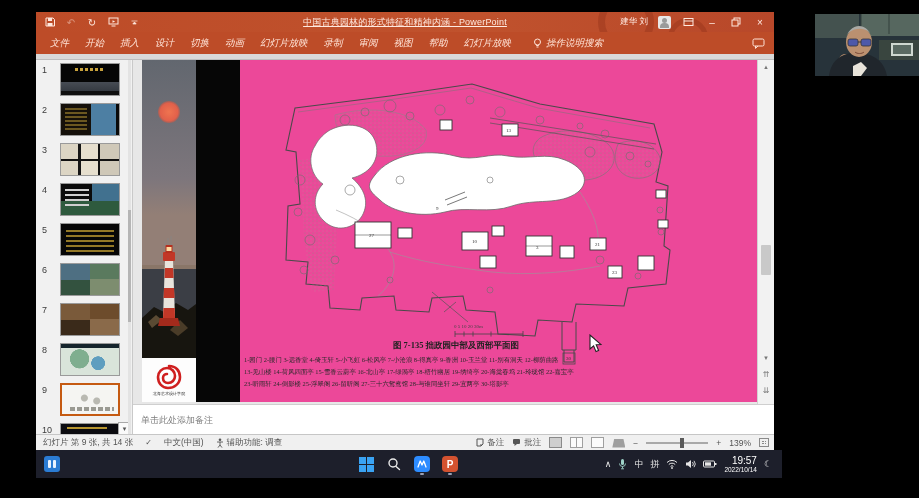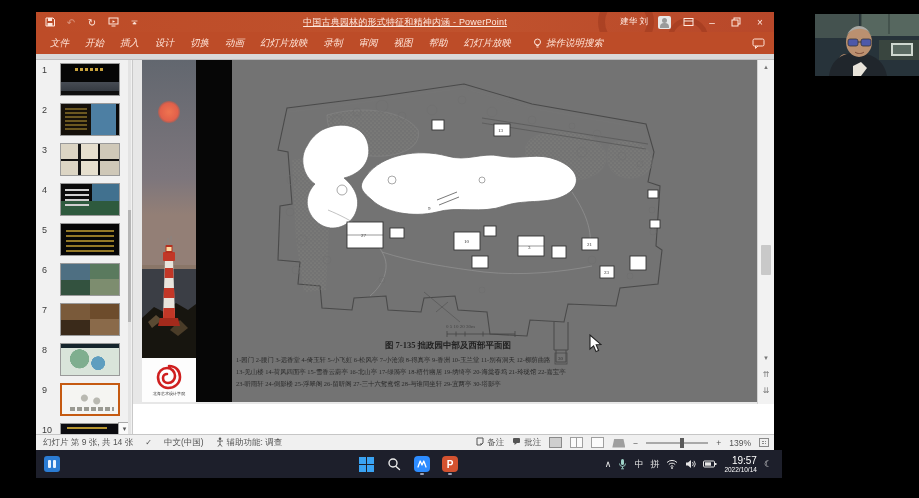--- a/index.html
+++ b/index.html
@@ -60,31 +60,31 @@
   .tscroll::before { content:""; position:absolute; top:40%; width:3px; height:30%; background:#b5b5b5; }
 
   
   .rightcol { width:641px; display:flex; flex-direction:column; }
   .editarea { position:relative; height:344px; background:#e7e7e7; overflow:hidden; }
   .photo { position:absolute; left:9px; top:0; width:54px; height:298px; }
   .logo { position:absolute; left:9px; top:298px; width:54px; height:44px; background:#fdfdfd; display:flex; flex-direction:column; align-items:center; justify-content:center; gap:1px; }
   .logotext { font-size:4.5px; color:#2b2b2b; white-space:nowrap; transform:scale(.9); }
   .blackL { position:absolute; left:63px; top:0; width:44px; height:342px; background:#060606; }
   .blackR { position:absolute; left:572px; top:0; width:52px; height:342px; background:#060606; }
-  .plan { position:absolute; left:99px; top:0; width:562px; height:342px; background:#737373; }
+  .plan { position:absolute; left:107px; top:0; width:562px; height:342px; background:#ec4899; }
   .vscroll { position:absolute; right:0; top:0; width:17px; height:344px; background:#f2f2f2; border-left:1px solid #d2d2d2; }
   .varr { position:absolute; left:0; width:16px; height:13px; text-align:center; font-size:6px; color:#777; line-height:13px; }
   .vthumb { position:absolute; left:3px; top:185px; width:10px; height:30px; background:#c9c9c9; border-radius:1px; }
 
   .notes { height:30px; background:#ffffff; border-top:1px solid #cfcfcf; font-size:9px; color:#7d7d7d; padding:9px 0 0 8px; }
 
   .status { position:absolute; left:0; bottom:0; width:738px; height:16px; background:#f0f0f0; border-top:1px solid #c6c6c6; display:flex; align-items:center; font-size:8.5px; color:#535353; }
   .sleft { display:flex; align-items:center; gap:12px; padding-left:7px; }
   .sright { margin-left:auto; display:flex; align-items:center; gap:8px; padding-right:5px; }
-  .sbtn { display:flex; align-items:flex-start; gap:3px; }
+  .sbtn { display:flex; align-items:center; gap:3px; }
   .viewbtn { width:13px; height:11px; border:1px solid #9f9f9f; background:#fbfbfb; }
   .viewbtn.active { background:#cfcfcf; border-color:#8a8a8a; }
   .vb2 { background:linear-gradient(90deg,#fbfbfb 45%,#9f9f9f 45% 55%,#fbfbfb 55%),linear-gradient(0deg,#fbfbfb 45%,#9f9f9f 45% 55%,#fbfbfb 55%); }
   .vb4 { clip-path:polygon(15% 0,85% 0,100% 100%,0 100%); background:#9f9f9f; border:none; height:9px; margin-top:1px; }
   .ztrack { position:relative; width:62px; height:2px; background:#a9a9a9; }
   .zthumb { position:absolute; left:34px; top:-4px; width:4px; height:10px; background:#5a5a5a; }
   .fitbox { width:10px; height:9px; border:1px solid #8a8a8a; position:relative; }
   .fitbox::before { content:""; position:absolute; inset:2px; border:1px dotted #8a8a8a; }
 
   
@@ -398,20 +398,21 @@
 
           <div class="vscroll">
             <span class="varr" style="top:1px">▲</span>
             <span class="vthumb"></span>
             <span class="varr" style="top:292px">▼</span>
             <span class="varr" style="top:308px; font-size:8px">⇈</span>
             <span class="varr" style="top:324px; font-size:8px">⇊</span>
           </div>
         </div>
 
+        <div class="notes">单击此处添加备注</div>
       </div>
     </div>
 
     <div class="status">
       <div class="sleft">
         <span>幻灯片 第 9 张, 共 14 张</span>
         <span style="font-size:8px">✓</span>
         <span>中文(中国)</span>
         <span class="sbtn">
           <svg class="icon-svg" width="8" height="10" viewBox="0 0 8 10">

